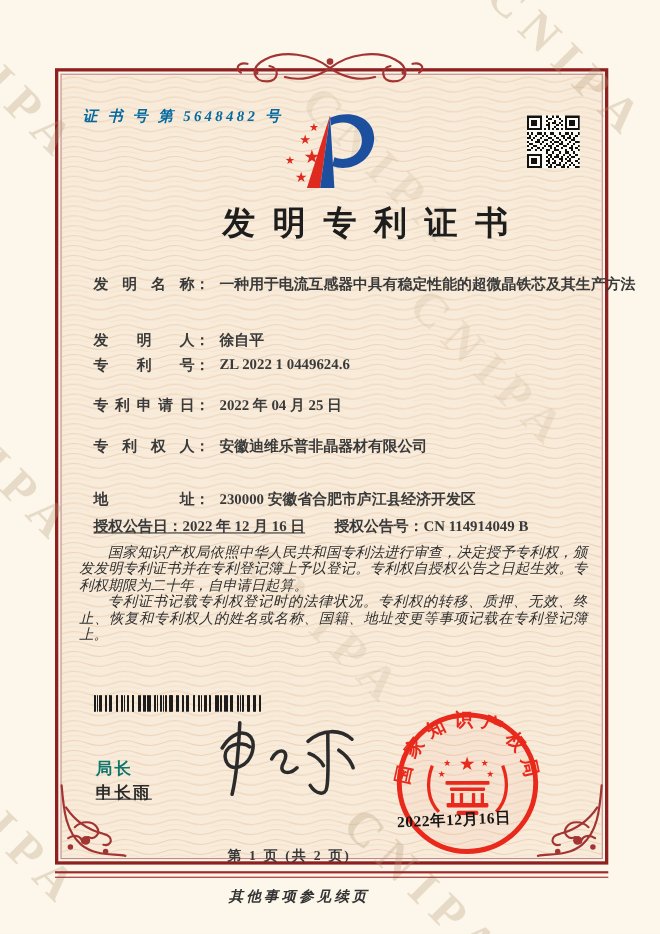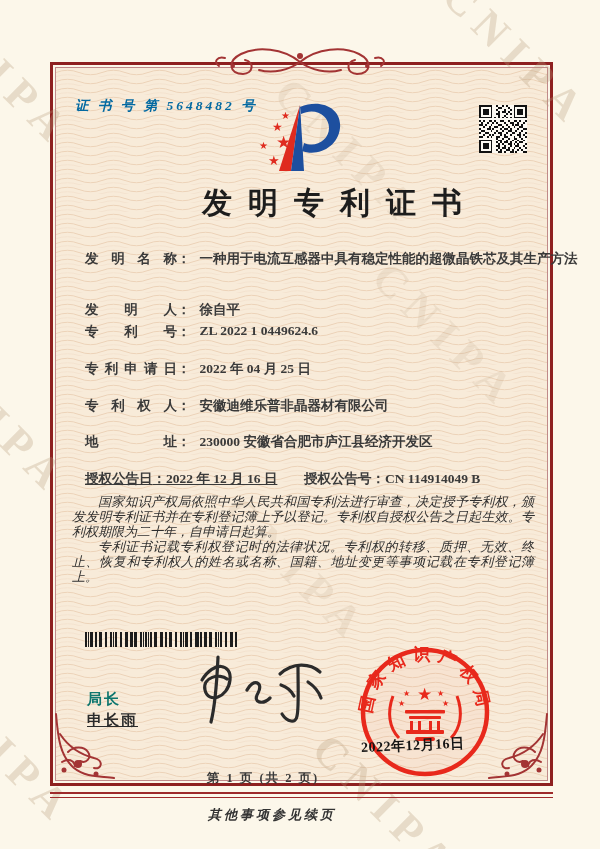--- a/index.html
+++ b/index.html
@@ -190,21 +190,21 @@
   </div>
   <div class="frow" style="top:323px;">
     <span class="flabel">专利号</span><span class="fcolon">：</span><span class="fvalue">ZL 2022 1 0449624.6</span>
   </div>
   <div class="frow" style="top:360px;">
     <span class="flabel">专利申请日</span><span class="fcolon">：</span><span class="fvalue">2022 年 04 月 25 日</span>
   </div>
   <div class="frow" style="top:397px;">
     <span class="flabel">专利权人</span><span class="fcolon">：</span><span class="fvalue">安徽迪维乐普非晶器材有限公司</span>
   </div>
-  <div class="frow" style="top:433px;">
+  <div class="frow" style="top:445px;">
     <span class="flabel">地址</span><span class="fcolon">：</span><span class="fvalue">230000 安徽省合肥市庐江县经济开发区</span>
   </div>
   <div class="frow" style="top:470px;">
     <span>授权公告日</span><span>：</span><span>2022 年 12 月 16 日</span>
     <span class="frow2">
       <span>授权公告号</span><span>：</span><span>CN 114914049 B</span>
     </span>
   </div>
 
   <div class="content" id="paras">

